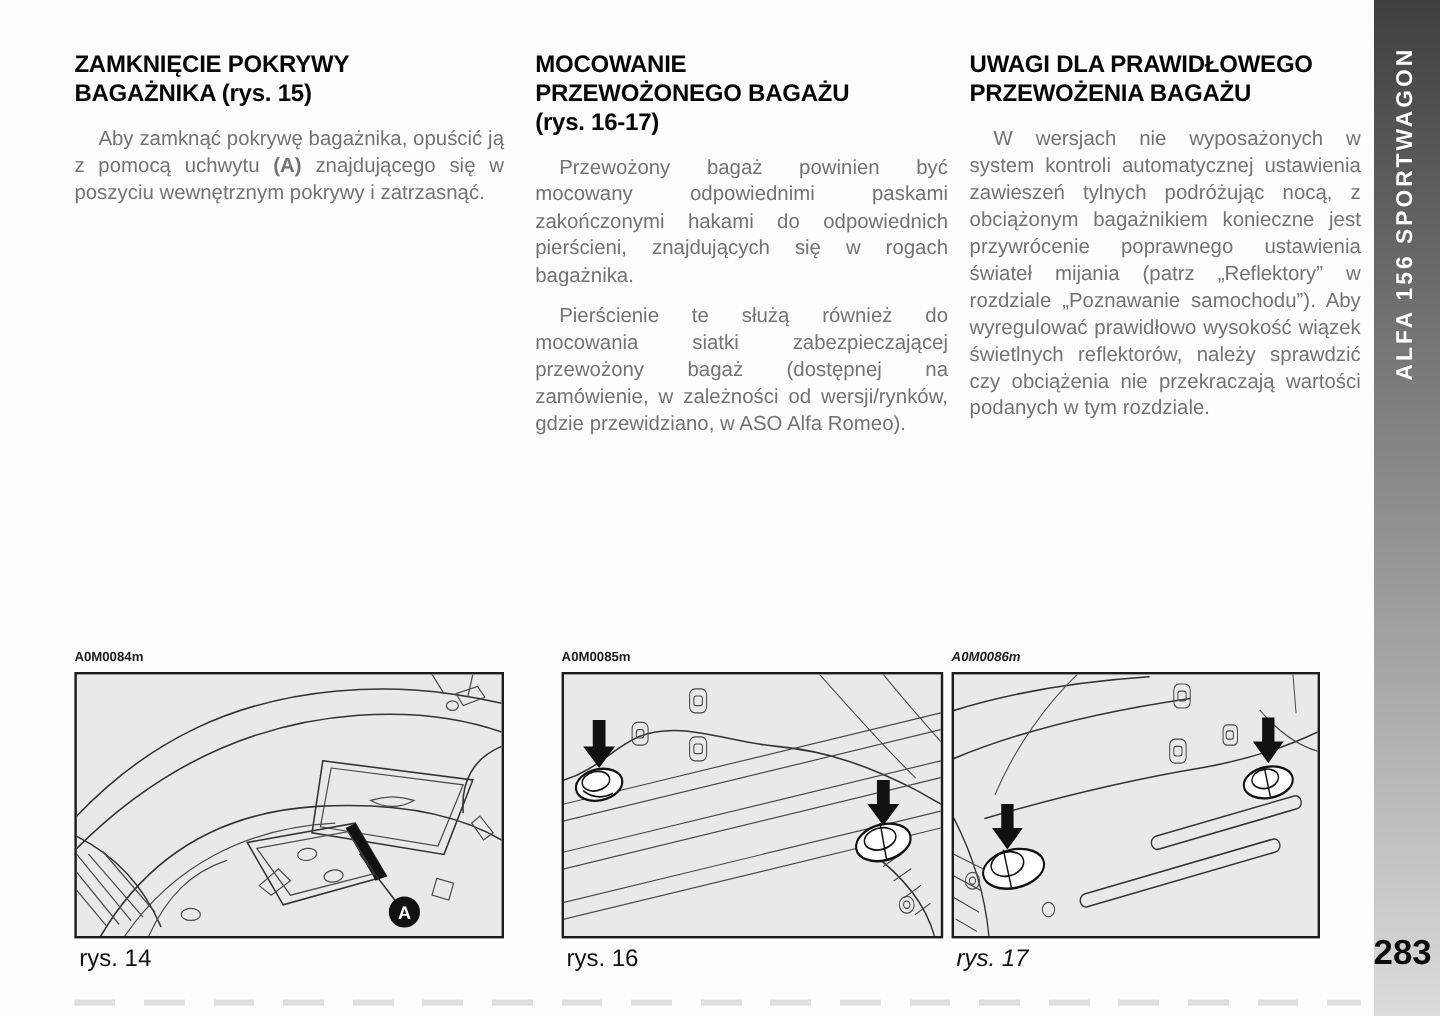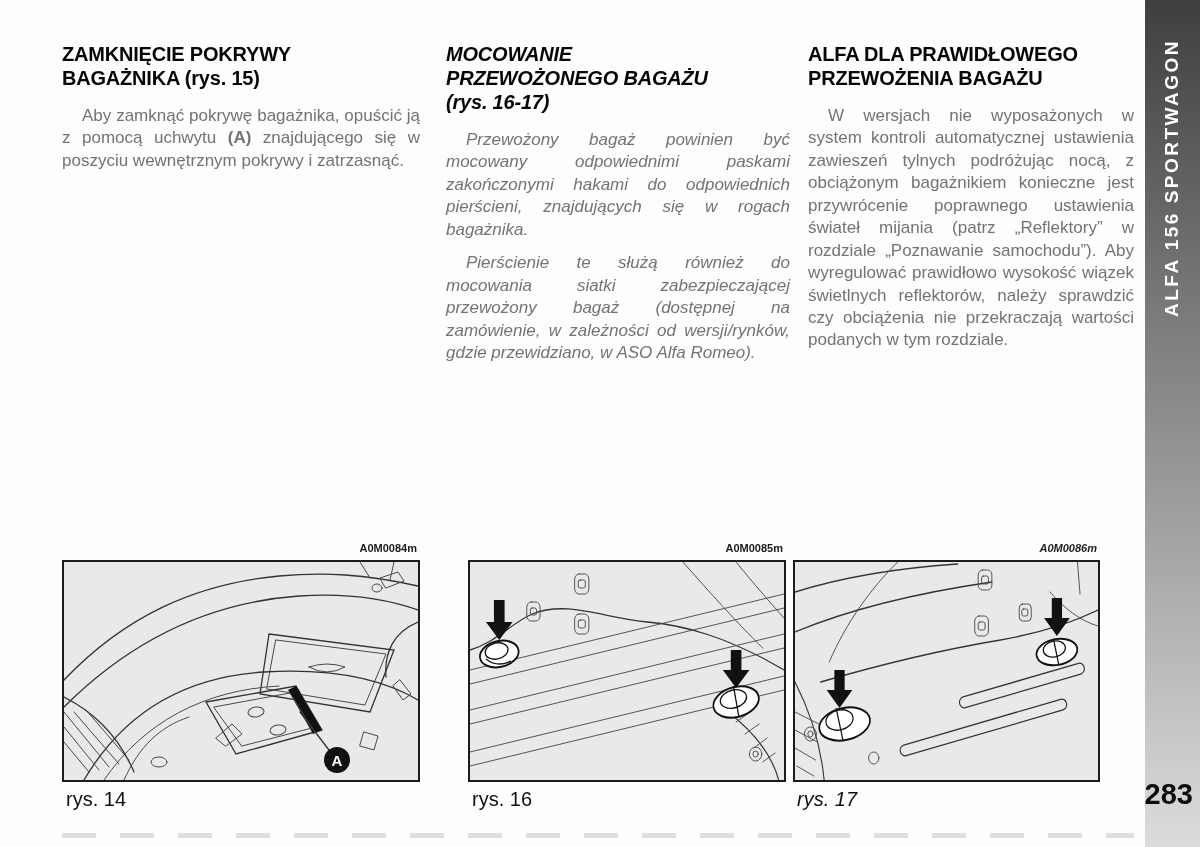--- a/index.html
+++ b/index.html
@@ -6,33 +6,33 @@
   html,body { background:#ffffff; }
   .page {
     position:relative; width:1200px; height:847px;
     background:#fdfdfd; overflow:hidden;
     font-family:"Liberation Sans", sans-serif; color:#111;
   }
 
   
   .col { position:absolute; top:42px; }
   .col-1 { left:62px;  width:358px; }
-  .col-2 { left:446px; width:344px;font-style:italic; }
+  .col-2 { left:446px; width:344px; }
   .col-3 { left:808px; width:326px; }
   .heading { font-size:20px; font-weight:700; line-height:24px; letter-spacing:-0.2px; color:#060606; }
   .body-text { margin-top:15px; font-size:17px; line-height:1.32; text-align:justify; color:#737373; }
   .body-text p { text-indent:20px; margin-bottom:11px; }
   .body-text b { font-weight:700; }
 
   
   .figure { position:absolute; top:541px; }
   .figure-1 { left:62px;  width:358px; }
   .figure-2 { left:428px; width:358px;padding-left:40px; }
   .figure-3 { left:793px; width:307px;font-style:italic; }
-  .figure-code { text-align:right; font-size:11px; font-weight:700; line-height:14px; margin-bottom:5px; padding-right:3px; color:#1c1c1c; }
+  .figure-code { text-align:left; font-size:11px; font-weight:700; line-height:14px; margin-bottom:5px; padding-right:3px; color:#1c1c1c; }
   .figure-frame { height:222px; border:2px solid #1c1c1c; background:#e9e9e9; }
   .figure-frame svg { display:block; width:100%; height:100%; }
   .figure-caption { font-size:20px; margin-top:6px; padding-left:4px; color:#101010; }
 
   
   .sidebar {
     position:absolute; top:0; left:1145px; width:55px; height:847px;
     background:linear-gradient(180deg,#3f3f3f 0%, #7c7c7c 38%, #aaaaaa 68%, #dcdcdc 100%);
   }
   .sidebar-title {
@@ -81,21 +81,21 @@
       <div>(rys. 16-17)</div>
     </div>
     <div class="body-text">
       <p>Przewożony bagaż powinien być mocowany odpowiednimi paskami zakończonymi hakami do odpowiednich pierścieni, znajdujących się w rogach bagażnika.</p>
       <p>Pierścienie te służą również do mocowania siatki zabezpieczającej przewożony bagaż (dostępnej na zamówienie, w zależności od wersji/rynków, gdzie przewidziano, w ASO Alfa Romeo).</p>
     </div>
   </div>
 
   <div class="col col-3">
     <div class="heading">
-      <div>ALFA DLA PRAWIDŁOWEGO</div>
+      <div>UWAGI DLA PRAWIDŁOWEGO</div>
       <div>PRZEWOŻENIA BAGAŻU</div>
     </div>
     <div class="body-text">
       <p>W wersjach nie wyposażonych w system kontroli automatycznej ustawienia zawieszeń tylnych podróżując nocą, z obciążonym bagażnikiem konieczne jest przywrócenie poprawnego ustawienia świateł mijania (patrz „Reflektory” w rozdziale „Poznawanie samochodu”). Aby wyregulować prawidłowo wysokość wiązek świetlnych reflektorów, należy sprawdzić czy obciążenia nie przekraczają wartości podanych w tym rozdziale.</p>
     </div>
   </div>
 
   <div class="figure figure-1">
     <div class="figure-code">A0M0084m</div>
     <div class="figure-frame">

